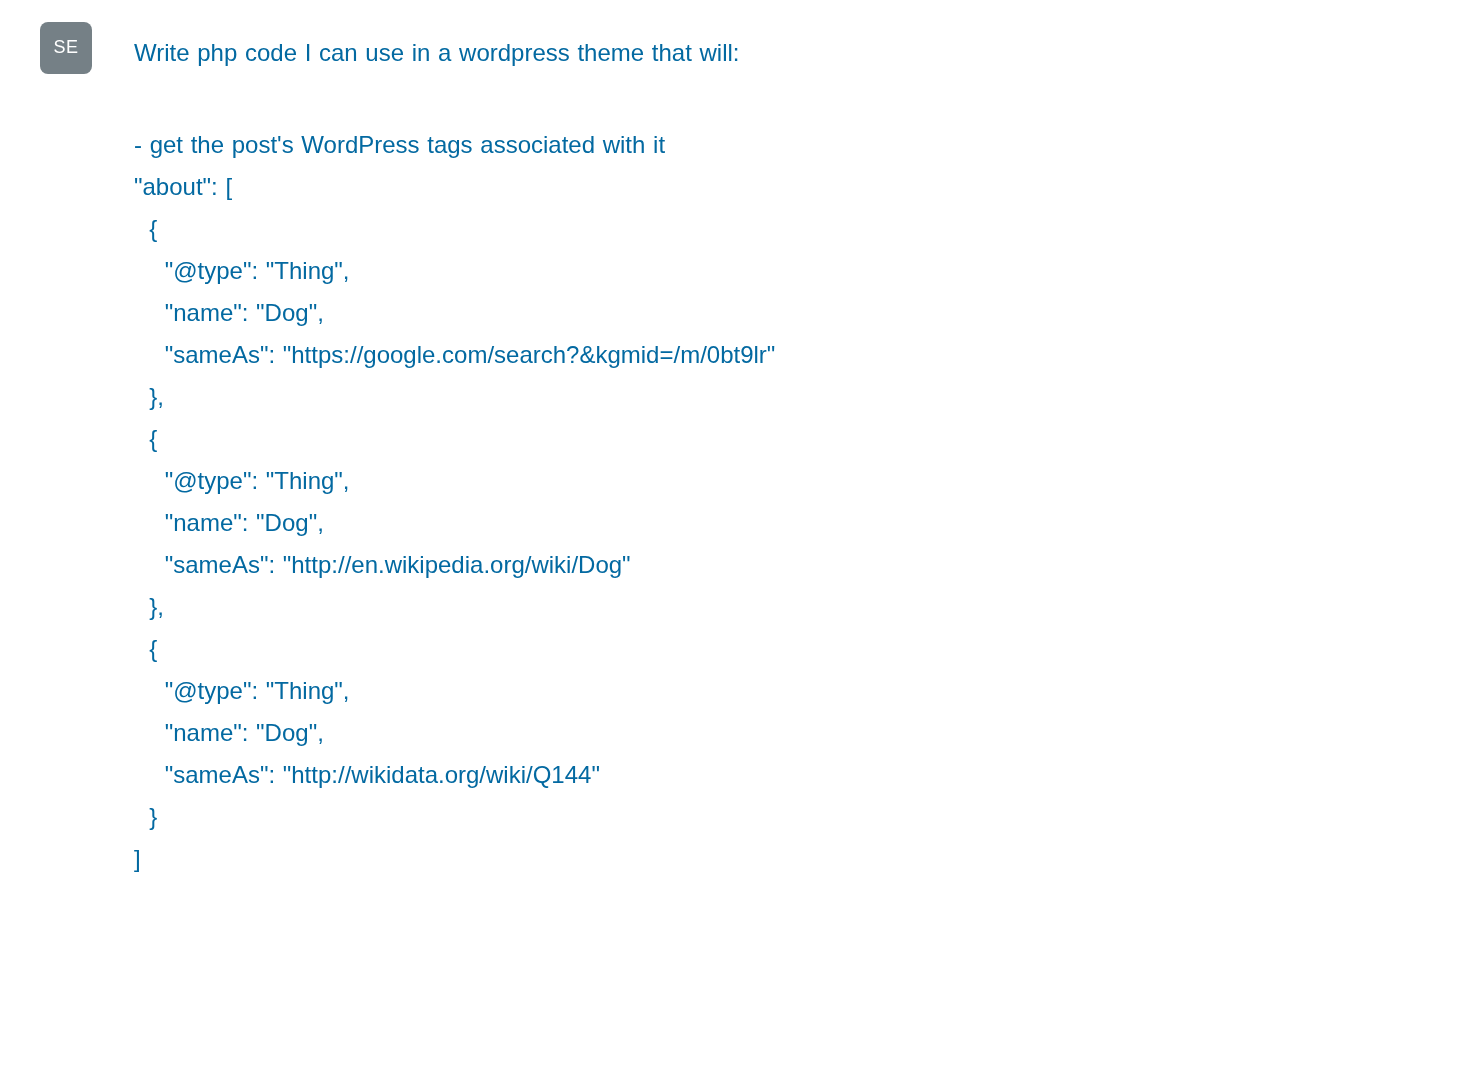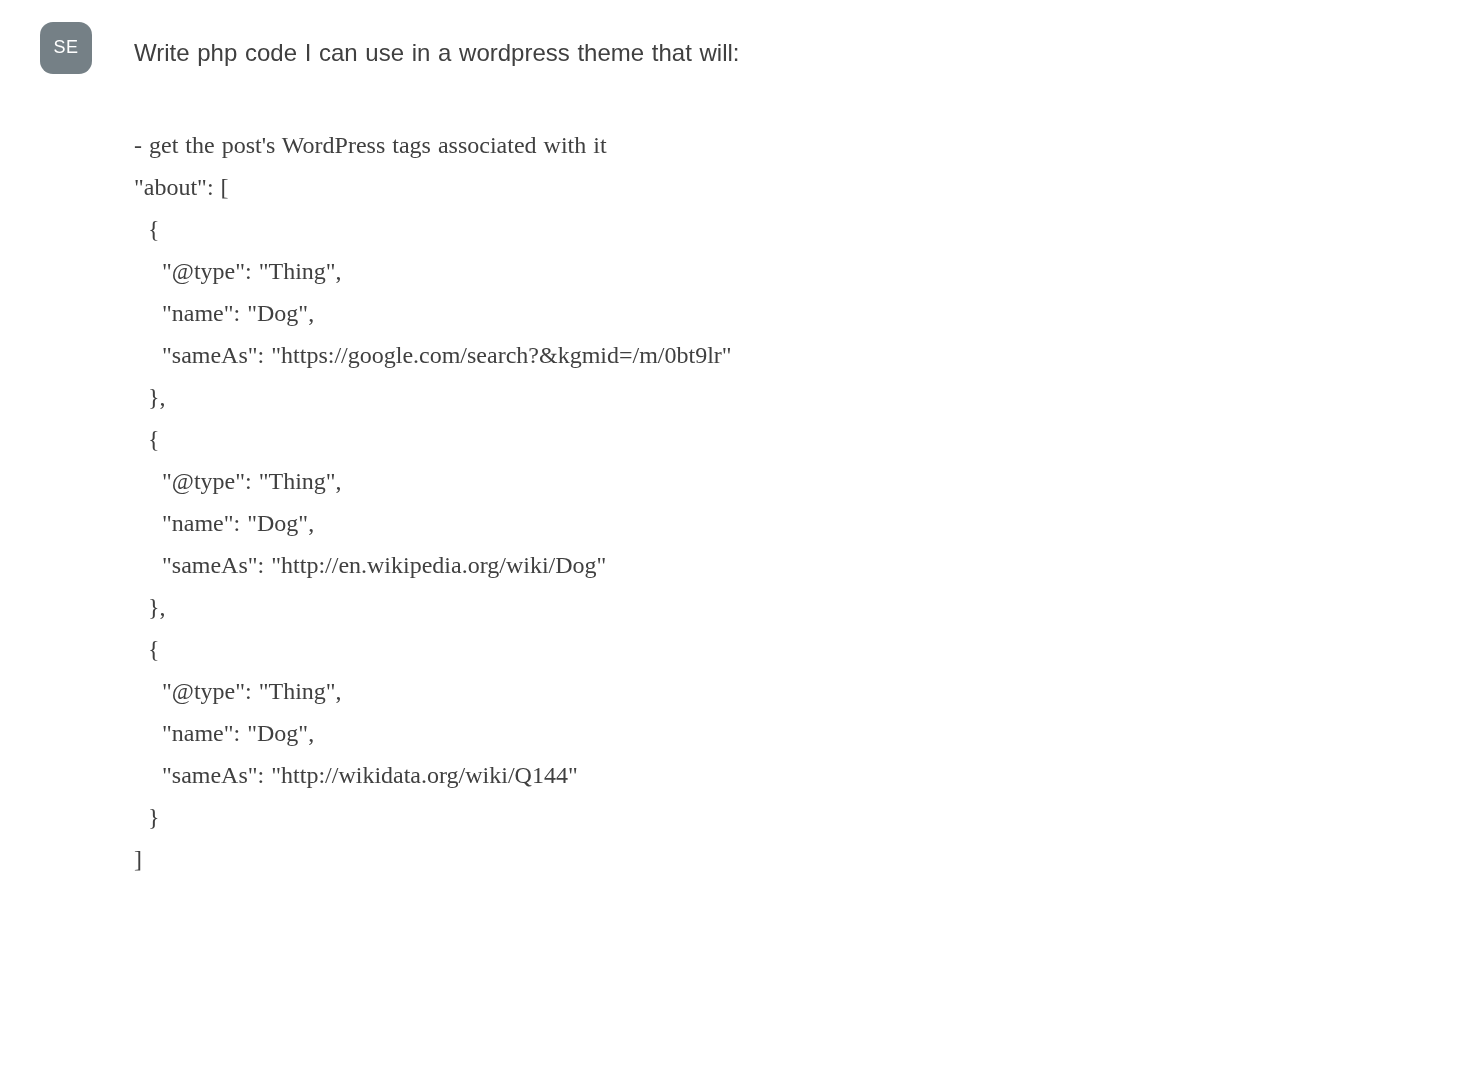--- a/index.html
+++ b/index.html
@@ -17,42 +17,41 @@
     }
     .message-container {
       display: flex;
       align-items: flex-start;
       gap: 42px;
     }
     .avatar {
       width: 52px;
       height: 52px;
       background: #758086;
-      border-radius: 13px;
+      border-radius: 8px;
       display: flex;
       align-items: center;
       justify-content: center;
       color: #ffffff;
       font-size: 18px;
       font-weight: 500;
       flex-shrink: 0;
       letter-spacing: 0.5px;
     }
     .content {
       flex: 1;
-      color: #404040;
+      color: #0369a1;
       padding-top: 10px;
     }
     .intro-line {
       margin-bottom: 50px;
       word-spacing: 1px;
     }
     .body-text {
       word-spacing: 1px;
-      font-family: Liberation Serif, serif;
     }
   </style>
 </head>
 <body>
 
 <div class="message-container">
   <div class="avatar">
     <span>SE</span>
   </div>
   <div class="content">

